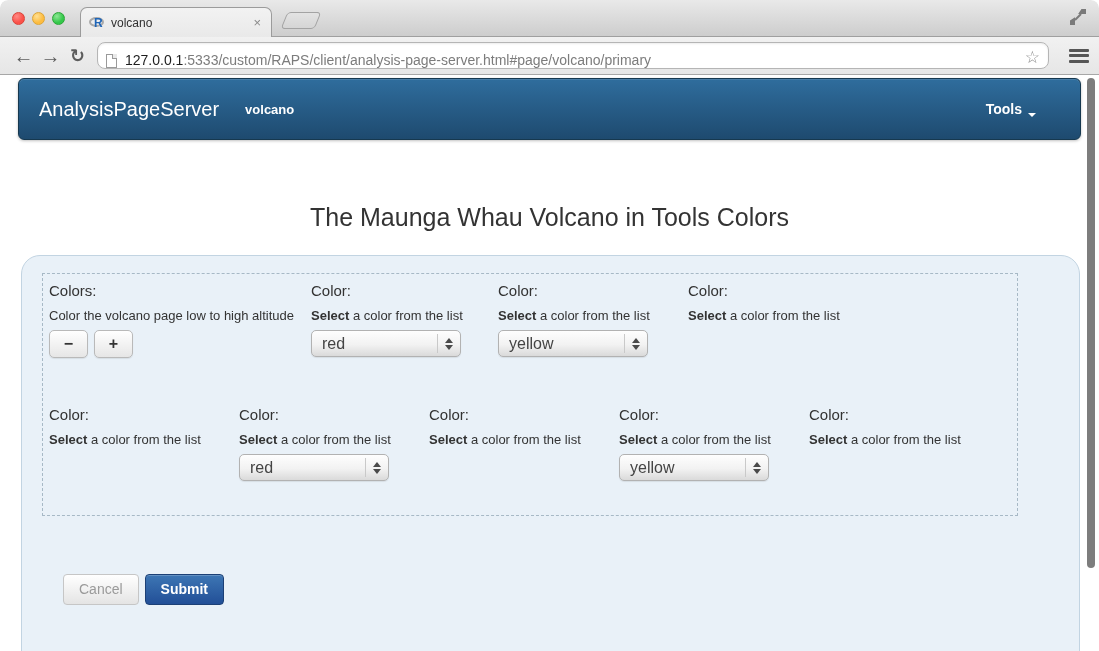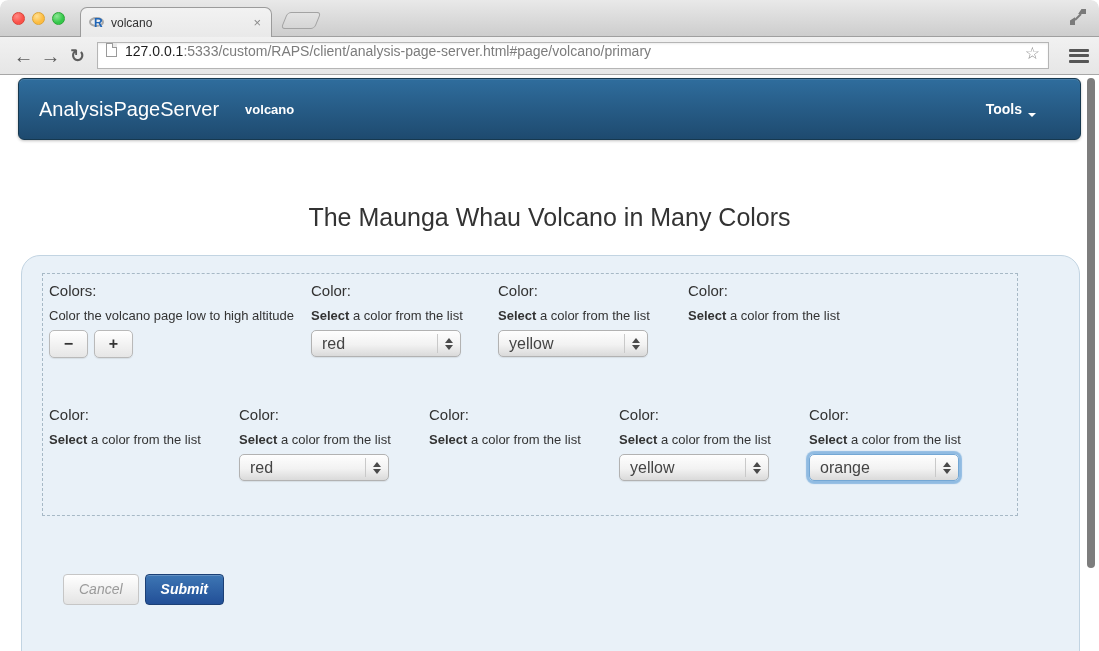--- a/index.html
+++ b/index.html
@@ -34,21 +34,21 @@
   .resize-icon { position: absolute; right: 12px; top: 8px; width: 18px; height: 18px; }
 
   
   .toolbar { position: absolute; left: 0; top: 37px; width: 1099px; height: 38px;
     background: linear-gradient(#f1f1f1, #e6e6e6); border-bottom: 1px solid #a7a7a7;
     display: flex; align-items: center; padding: 0 10px; }
   .nav-btn { font-size: 20px; font-weight: bold; color: #5d5d5d; width: 27px; text-align: center;
     line-height: 26px; flex: none; }
   .nav-btn.reload { font-size: 18px; }
   .urlbar { flex: 1 1 auto; height: 27px; margin: 0 10px 0 6px; background: #fff;
-    border: 1px solid #b5b5b5; border-radius: 0; display: flex; align-items: flex-start;
+    border: 1px solid #b5b5b5; border-radius: 8px; display: flex; align-items: flex-end;
     padding: 0 8px; box-shadow: inset 0 1px 2px rgba(0,0,0,0.08); }
   .page-icon { position: relative; width: 11px; height: 14px; border: 1px solid #9a9a9a;
     background: #fff; margin-right: 8px; flex: none; }
   .page-icon::after { content: ""; position: absolute; right: -1px; top: -1px; width: 4px; height: 4px;
     background: #e9e9e9; border-left: 1px solid #9a9a9a; border-bottom: 1px solid #9a9a9a; }
   .url-text { font-size: 14px; color: #7c7c7c; white-space: nowrap; overflow: hidden; flex: 1 1 auto; }
   .url-host { color: #1d1d1d; }
   .star-icon { font-size: 17px; color: #8f8f8f; flex: none; margin-left: 6px; }
   .menu-icon { width: 20px; height: 14px; flex: none; margin-left: 10px; display: flex;
     flex-direction: column; justify-content: space-between; }
@@ -96,21 +96,21 @@
   .select-value { flex: 1 1 auto; font-size: 16px; color: #444; padding-left: 10px;
     white-space: nowrap; overflow: hidden; }
   .select-arrows { flex: none; width: 23px; height: 19px; border-left: 1px solid #c9c9c9;
     display: flex; flex-direction: column; align-items: center; justify-content: center; gap: 2px; }
   .tri-up { width: 0; height: 0; border-left: 4px solid transparent; border-right: 4px solid transparent;
     border-bottom: 5px solid #4a4a4a; }
   .tri-down { width: 0; height: 0; border-left: 4px solid transparent; border-right: 4px solid transparent;
     border-top: 5px solid #4a4a4a; }
 
   .actions { position: absolute; left: 41px; top: 318px; display: flex; }
-  .btn { height: 31px; border-radius: 4px; font-size: 14px; padding: 0 15px; line-height: 29px; font-style: italic; }
+  .btn { height: 31px; border-radius: 4px; font-size: 14px; padding: 0 15px; line-height: 29px; }
   .btn-cancel { background: linear-gradient(#ffffff, #e4e4e4); border: 1px solid #c6c6c6;
     color: #9a9a9a; margin-right: 6px; }
   .btn-submit { background: linear-gradient(#3d76b4, #224f97); border: 1px solid #1c4076;
     color: #fff; font-weight: bold; box-shadow: inset 0 1px 0 rgba(255,255,255,0.2); }
 
   .scrollbar-thumb { position: absolute; left: 1087px; top: 78px; width: 8px; height: 490px;
     background: #7d7d7d; border-radius: 4px; }
 </style>
 </head>
 <body>
@@ -159,21 +159,21 @@
 
   <div class="navbar">
     <span class="brand">AnalysisPageServer</span>
     <span class="navbar-page">volcano</span>
     <span class="tools">
       <span>Tools</span>
       <span class="caret-down"></span>
     </span>
   </div>
 
-  <div class="page-title">The Maunga Whau Volcano in Many Colors</div>
+  <div class="page-title">The Maunga Whau Volcano in Tools Colors</div>
 
   <div class="panel">
     <div class="dashed-area">
 
       <div class="form-row">
         <div class="group g-w262">
           <div class="group-label">Colors:</div>
           <div class="group-desc">Color the volcano page low to high altitude</div>
           <div class="group-control">
             <span class="step-btn">−</span>
@@ -250,29 +250,20 @@
                   <span class="tri-up"></span>
                   <span class="tri-down"></span>
                 </span>
             </div>
           </div>
         </div>
 
         <div class="group g-w190">
           <div class="group-label">Color:</div>
           <div class="group-desc"><b>Select</b><span> a color from the list</span></div>
-          <div class="group-control">
-            <div class="select focused">
-              <span class="select-value">orange</span>
-              <span class="select-arrows">
-                  <span class="tri-up"></span>
-                  <span class="tri-down"></span>
-                </span>
-            </div>
-          </div>
         </div>
       </div>
 
     </div>
 
     <div class="actions">
       <span class="btn btn-cancel">Cancel</span>
       <span class="btn btn-submit">Submit</span>
     </div>
   </div>

